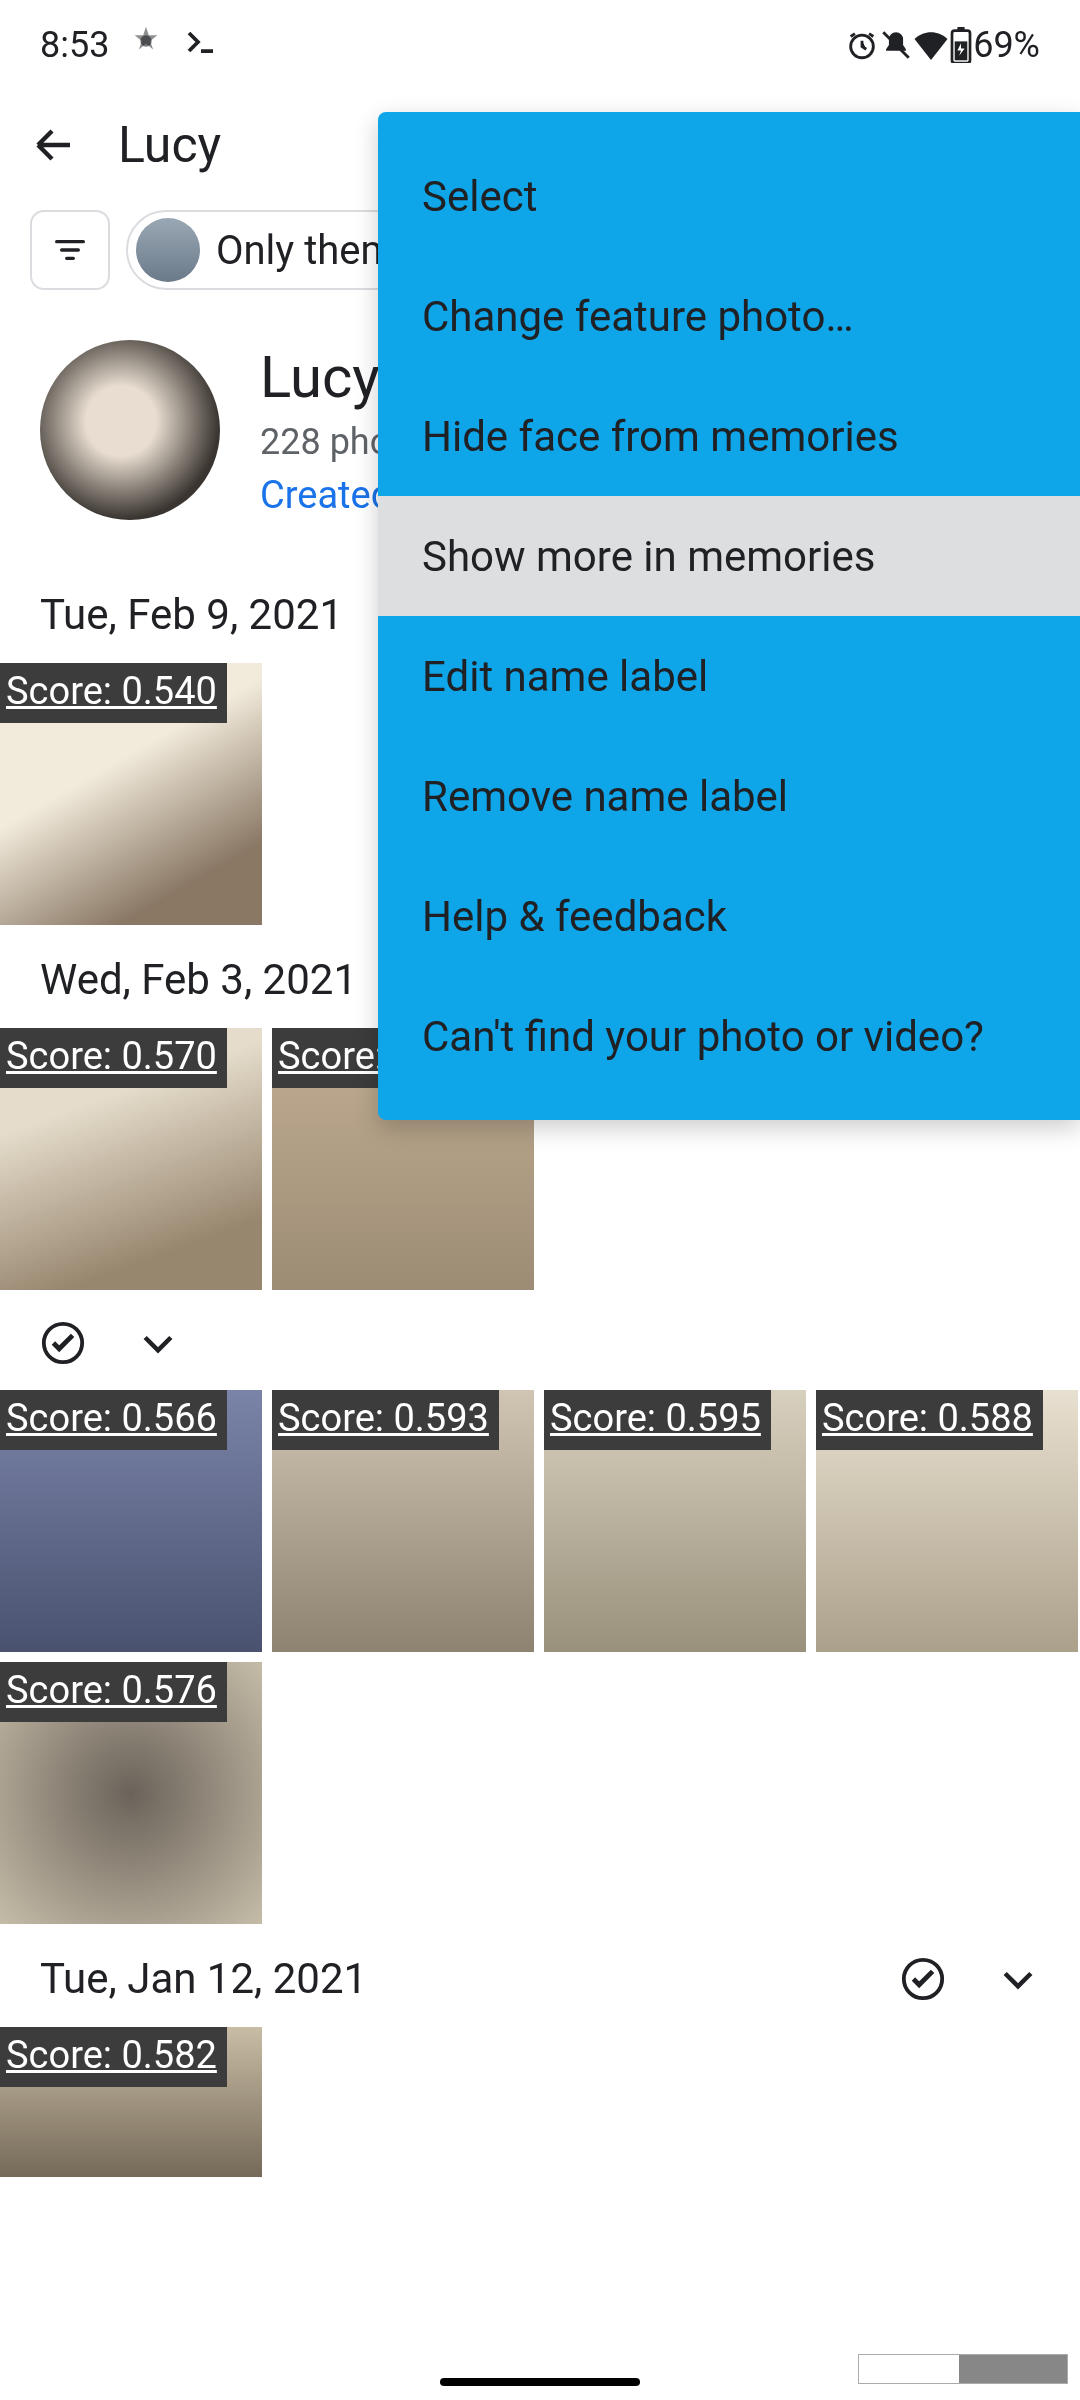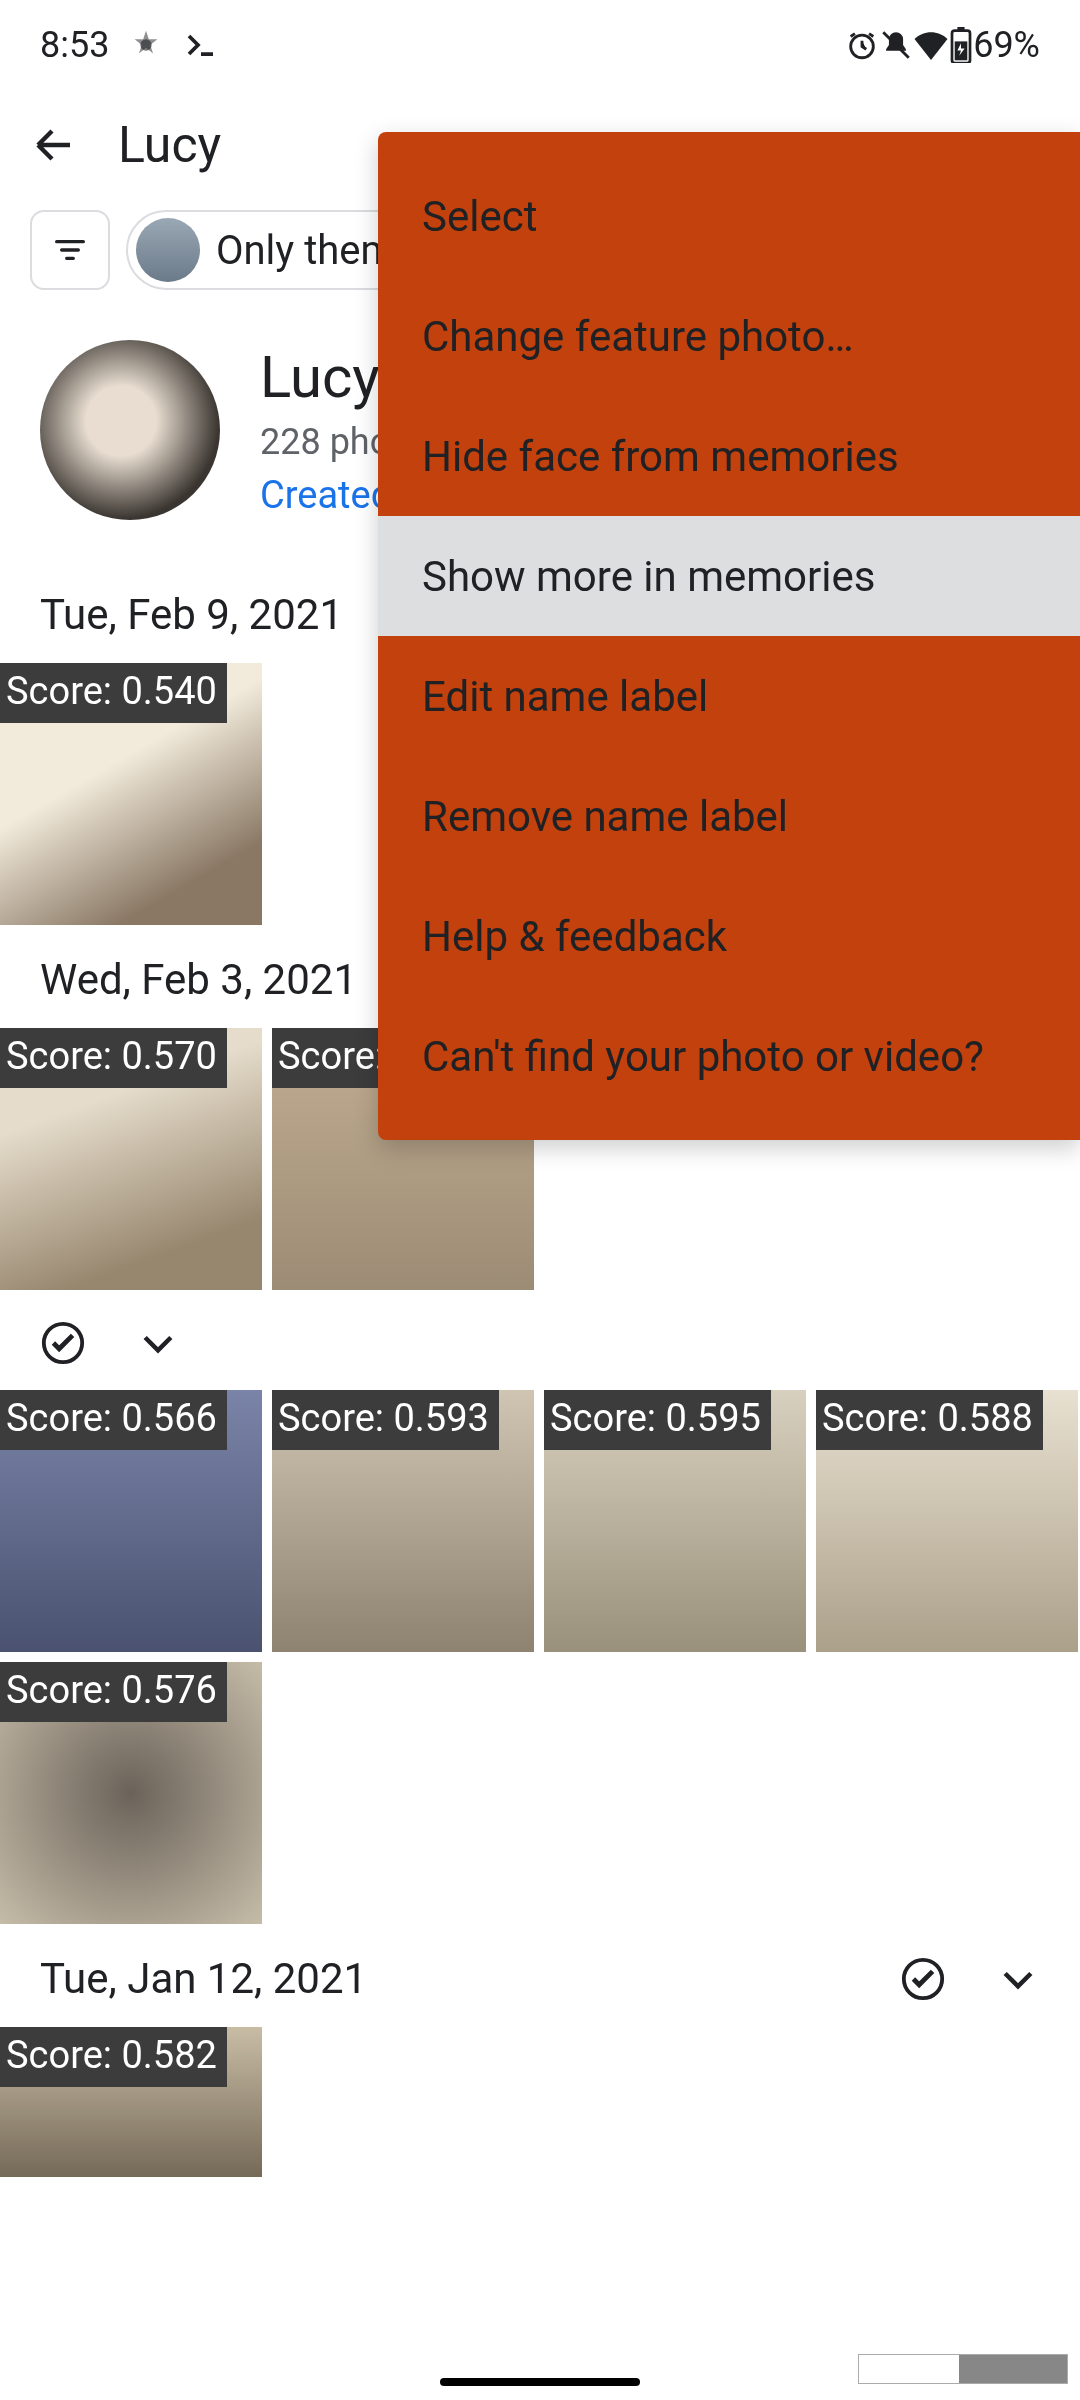--- a/index.html
+++ b/index.html
@@ -13,21 +13,21 @@
 }
 .status-bar {
   height: 90px;
   display: flex;
   justify-content: space-between;
   align-items: center;
   padding: 0 40px;
   font-size: 36px;
   color: #202124;
 }
-.status-left { display: flex; align-items: center; gap: 20px; }
+.status-left { display: flex; align-items: flex-start; gap: 20px; }
 .status-right { display: flex; align-items: center; gap: 0; }
 .app-header {
   height: 110px;
   display: flex;
   align-items: center;
   padding: 0 30px;
   gap: 40px;
 }
 .back-arrow { font-size: 50px; color: #202124; }
 .header-title { font-size: 50px; color: #202124; font-weight: 400; }
@@ -103,27 +103,28 @@
   background-image: linear-gradient(135deg, #ddd5c8 0%, #b5a895 50%, #a09585 100%);
 }
 .score-label {
   position: absolute;
   top: 0;
   left: 0;
   background: #3c3c3c;
   color: #fff;
   font-size: 38px;
   padding: 6px 10px 10px 6px;
+  text-decoration: underline;
 }
 .menu-overlay {
   position: absolute;
-  top: 132px;
+  top: 112px;
   right: 0;
   width: 702px;
-  background: #c2410c;
+  background: #0ea5e9;
   border-radius: 8px 0 0 8px;
   box-shadow: 0 8px 24px rgba(0,0,0,0.2);
   z-index: 100;
   padding: 24px 0;
 }
 .menu-item {
   height: 120px;
   display: flex;
   align-items: center;
   padding: 0 44px;

